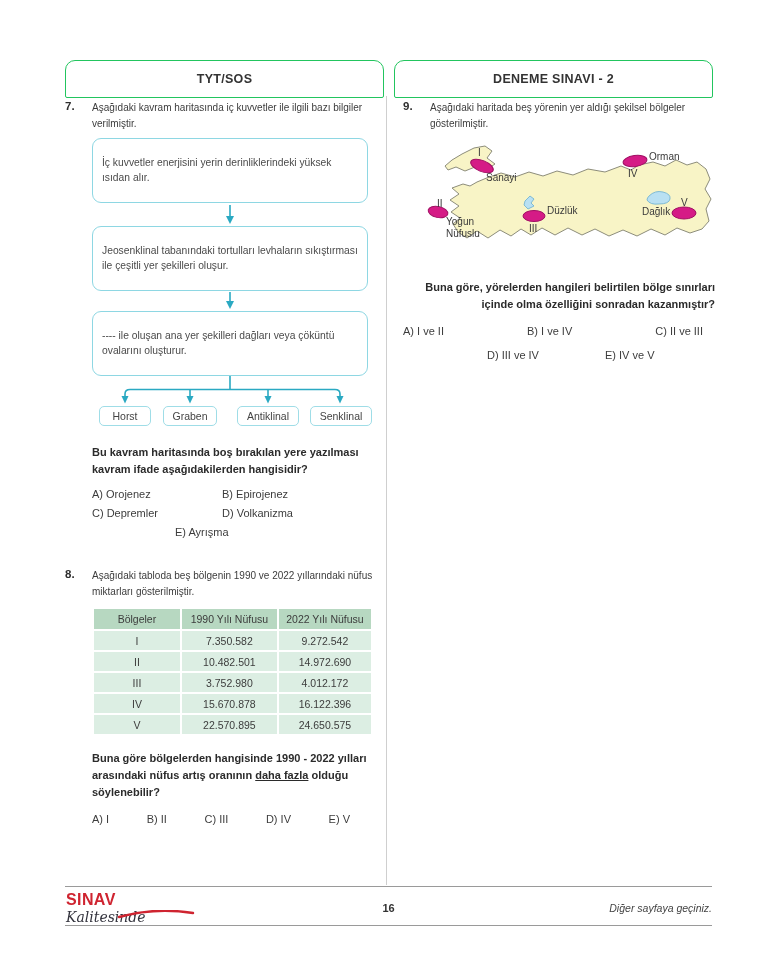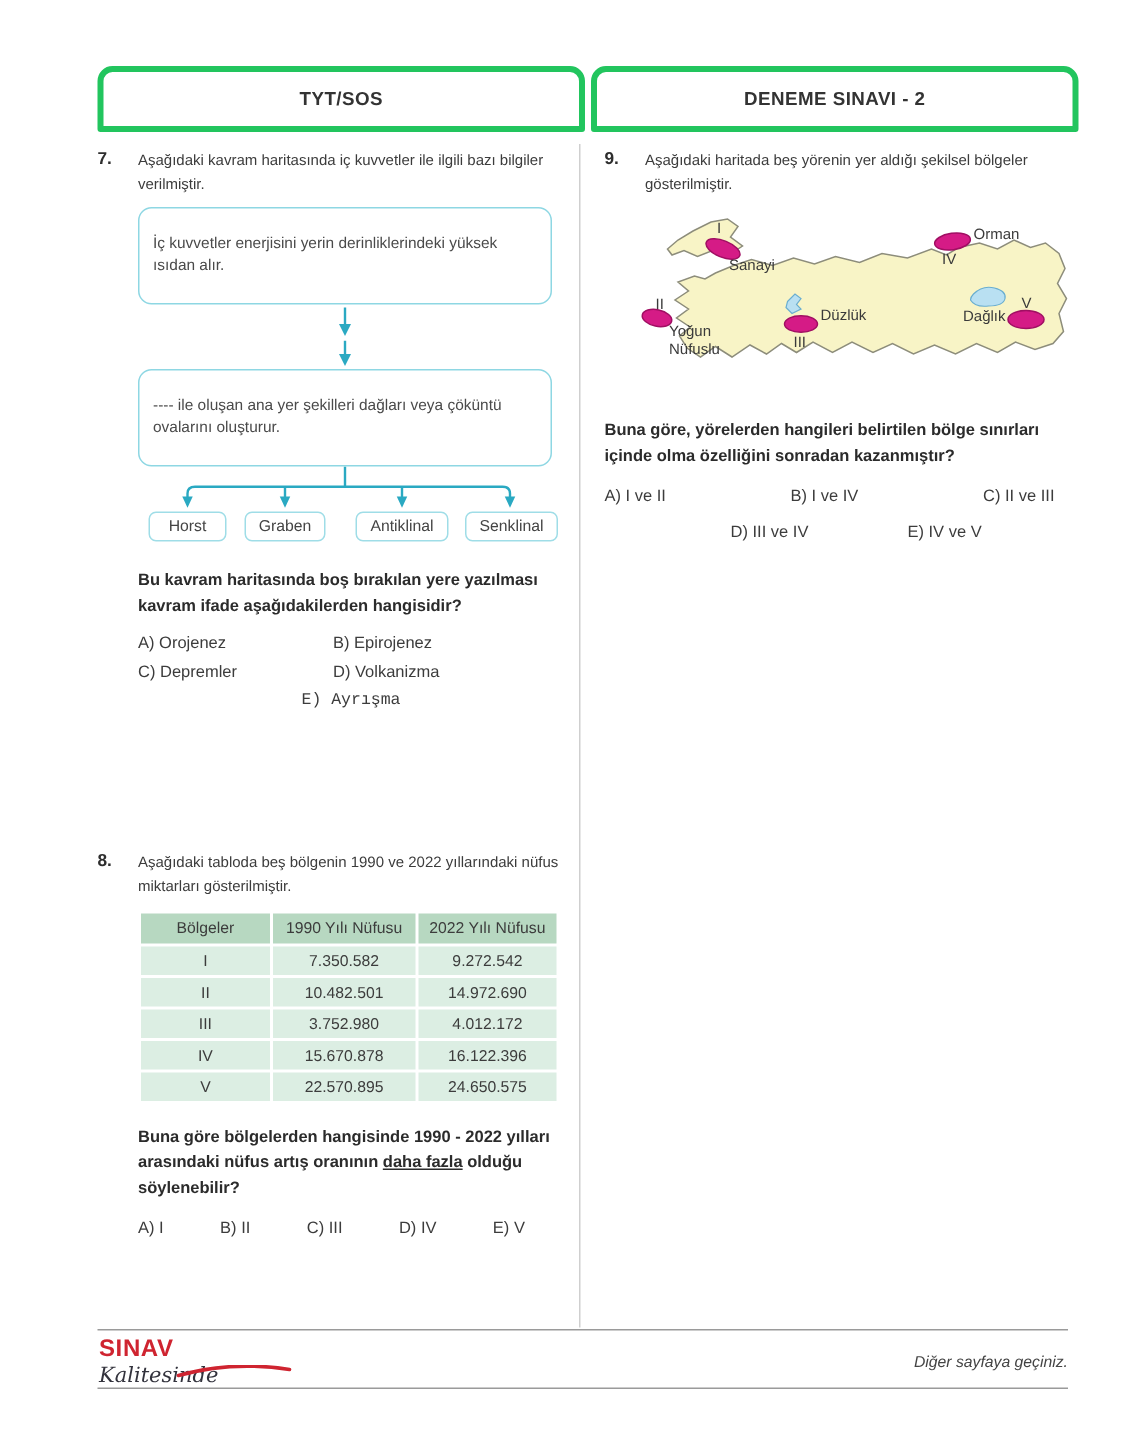--- a/index.html
+++ b/index.html
@@ -2,22 +2,22 @@
 <html lang="tr"><head>
 <meta charset="utf-8">
 <style>
   html,body{margin:0;padding:0;background:#fff;}
   .page{
     position:relative;width:757px;height:960px;background:#ffffff;
     font-family:"Liberation Sans", sans-serif;color:#3c3c3c;overflow:hidden;
   }
   
   .hdr-box{
-    position:absolute;top:44px;height:36px;width:317px;
-    border:4px solid #22c55e;border-radius:10px 10px 2px 2px;
+    position:absolute;top:60px;height:36px;width:317px;
+    border:1px solid #22c55e;border-radius:10px 10px 2px 2px;
     display:flex;align-items:center;justify-content:center;
     font-size:12.5px;font-weight:bold;color:#333;letter-spacing:.3px;background:#fff;
   }
   .hdr-left{left:65px;}
   .hdr-right{left:394px;}
   .divider-v{position:absolute;left:386px;top:96px;width:1px;height:789px;background:#cfcfcf;}
   
   .qblock{position:absolute;width:308px;}
   .qhead{display:flex;}
   .qnum{width:27px;font-weight:bold;font-size:11.5px;color:#2e2e2e;flex:0 0 27px;}
@@ -36,21 +36,21 @@
     position:absolute;top:0;border:1.5px solid #9fdde7;border-radius:5px;background:#fff;
     font-size:10.5px;color:#444;text-align:center;padding:3px 0;
   }
   .leaf1{left:7px;width:50px;}
   .leaf2{left:71px;width:52px;}
   .leaf3{left:145px;width:60px;}
   .leaf4{left:218px;width:60px;}
   .opt2col{margin-left:27px;margin-top:10px;font-size:11px;}
   .opt2col .row{display:flex;margin:7px 0;}
   .opt2col .c1{width:130px;}
-  .optE{margin-left:109px;font-family:Liberation Mono, monospace;}
+  .optE{margin-left:83px;}
   
   .tbl{border-collapse:separate;border-spacing:2px;margin-left:27px;margin-top:8px;background:#fff;}
   .tbl th{
     background:#b7d8c1;font-weight:normal;font-size:10.5px;color:#3c3c3c;
     padding:4px 7px;text-align:center;
   }
   .tbl td{background:#dceee3;font-size:10.5px;color:#3c3c3c;padding:3.5px 2px;text-align:center;}
   .cw1{width:84px;} .cw2{width:95px;} .cw3{width:91px;}
   .optrow{display:flex;justify-content:space-between;width:258px;margin-left:27px;margin-top:12px;font-size:11px;}
   
@@ -88,20 +88,21 @@
     </div>
 
     <div class="flow indent">
       <div class="fbox">İç kuvvetler enerjisini yerin derinliklerindeki yüksek ısıdan alır.</div>
       <div class="arrow-v">
         <svg width="12" height="21" viewBox="0 0 12 21">
           <line x1="6" y1="1" x2="6" y2="13" stroke="#2aa9c2" stroke-width="1.6"></line>
           <polygon points="2,12 10,12 6,20" fill="#2aa9c2"></polygon>
         </svg>
       </div>
+      <div class="fbox">Jeosenklinal tabanındaki tortulları levhaların sıkıştırması ile çeşitli yer şekilleri oluşur.</div>
       <div class="arrow-v">
         <svg width="12" height="18" viewBox="0 0 12 18">
           <line x1="6" y1="0" x2="6" y2="10" stroke="#2aa9c2" stroke-width="1.6"></line>
           <polygon points="2,9 10,9 6,17" fill="#2aa9c2"></polygon>
         </svg>
       </div>
       <div class="fbox">---- ile oluşan ana yer şekilleri dağları veya çöküntü ovalarını oluşturur.</div>
 
       <svg width="276" height="30" viewBox="0 0 276 30" style="display:block">
         <g stroke="#2aa9c2" stroke-width="1.6" fill="none">
@@ -232,21 +233,21 @@
       <div class="map-label" style="left:12px;top:59px;">II</div>
       <div class="map-label" style="left:21px;top:77px;width:52px;">Yoğun Nüfuslu</div>
       <div class="map-label" style="left:104px;top:84px;">III</div>
       <div class="map-label" style="left:122px;top:66px;">Düzlük</div>
       <div class="map-label" style="left:203px;top:29px;">IV</div>
       <div class="map-label" style="left:224px;top:12px;">Orman</div>
       <div class="map-label" style="left:256px;top:58px;">V</div>
       <div class="map-label" style="left:217px;top:67px;">Dağlık</div>
     </div>
 
-    <div class="stem" style="margin-top:16px;">Buna göre, yörelerden hangileri belirtilen bölge sınırları içinde olma özelliğini sonradan kazanmıştır?</div>
+    <div class="stem" style="margin-top:16px;text-align:right;">Buna göre, yörelerden hangileri belirtilen bölge sınırları içinde olma özelliğini sonradan kazanmıştır?</div>
 
     <div class="q9opts1">
       <span>A) I ve II</span>
       <span>B) I ve IV</span>
       <span>C) II ve III</span>
     </div>
     <div class="q9opts2">
       <span>D) III ve IV</span>
       <span>E) IV ve V</span>
     </div>
@@ -254,17 +255,18 @@
 
   <div class="ft-line" style="top:886px;"></div>
   <div class="ft">
     <div class="logo">
       <span class="logo-sinav">SINAV</span>
       <span class="logo-kalite">Kalitesinde</span>
       <svg class="logo-swoosh" width="80" height="9" viewBox="0 0 80 9">
         <path d="M 2,7 Q 38,-3 76,3" stroke="#cf2430" stroke-width="2.4" fill="none" stroke-linecap="round"></path>
       </svg>
     </div>
+    <div class="ft-page">16</div>
     <div class="ft-note">Diğer sayfaya geçiniz.</div>
   </div>
   <div class="ft-line" style="top:925px;"></div>
 
 </div>
 
 </body></html>

